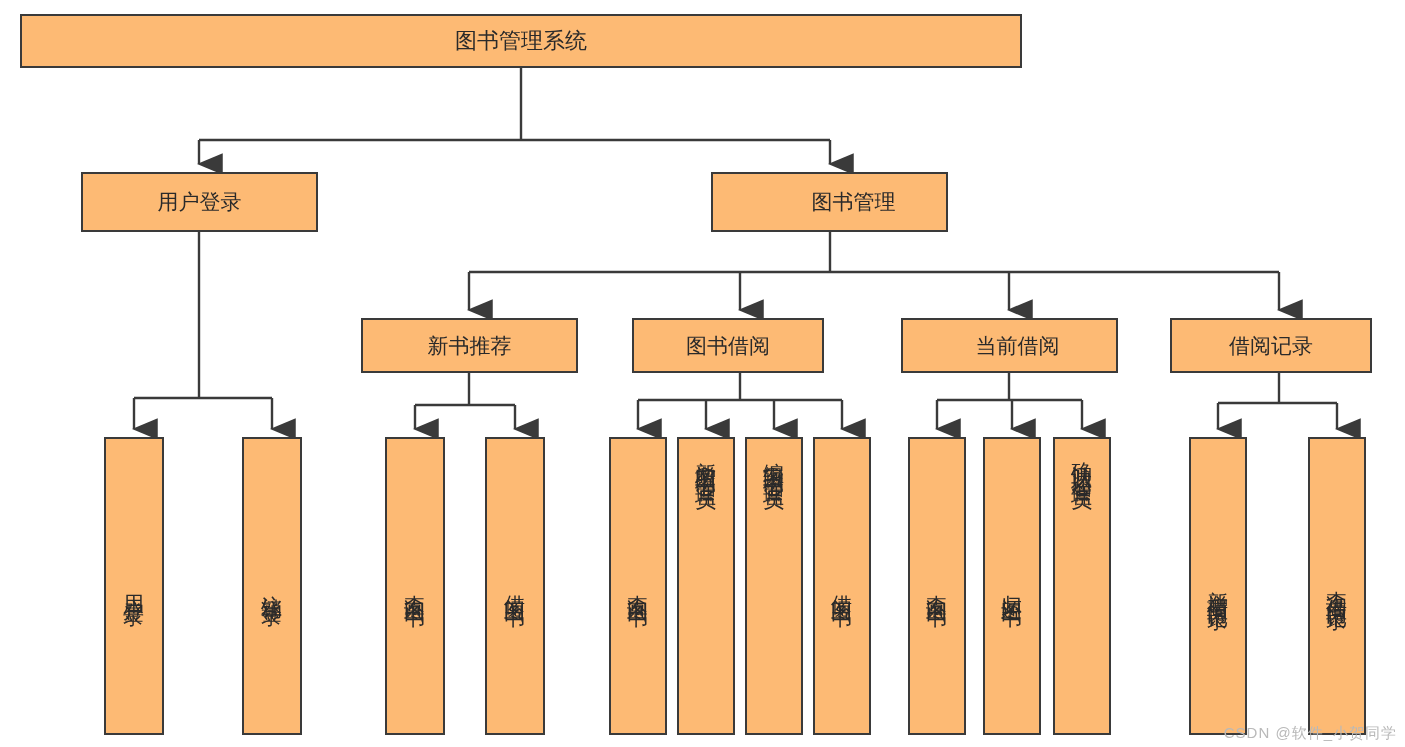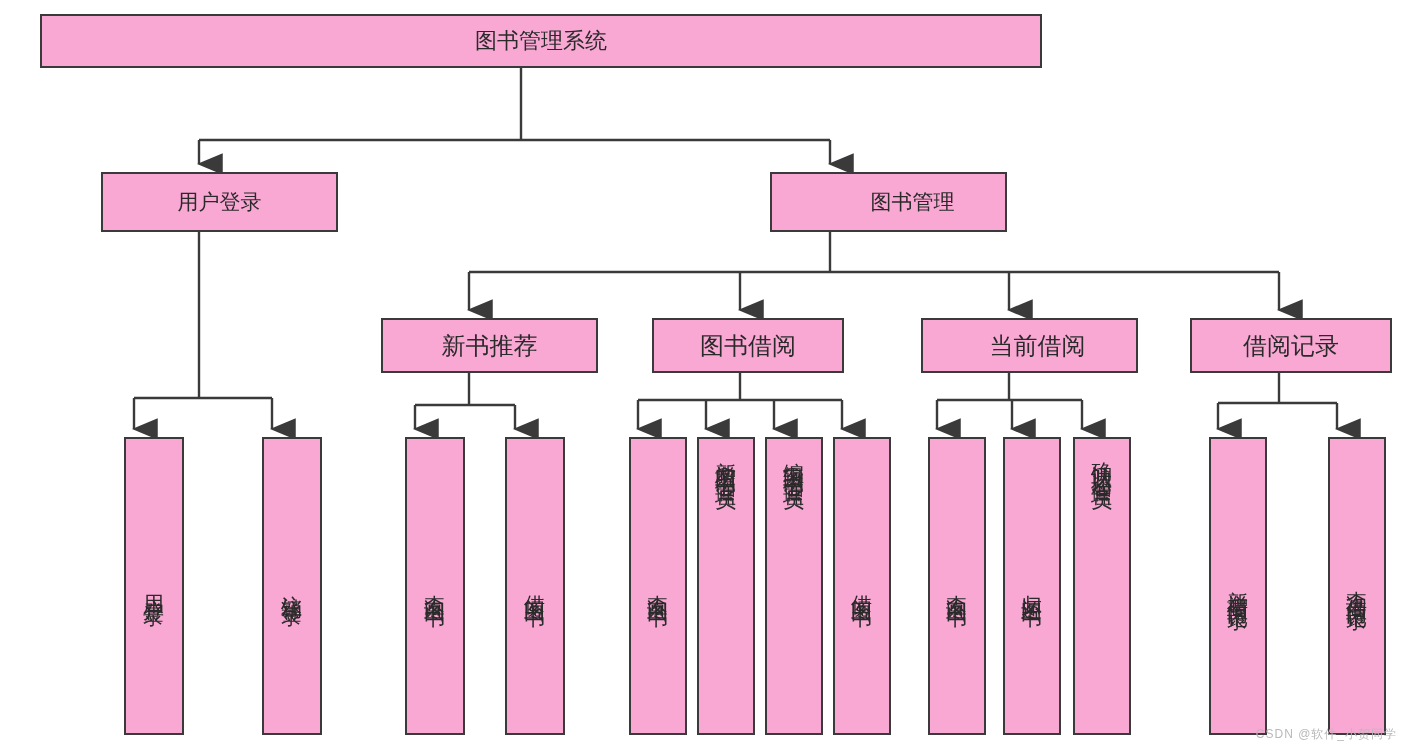--- a/index.html
+++ b/index.html
@@ -21,56 +21,55 @@
     position: absolute;
     left: 0;
     top: 0;
     width: 1405px;
     height: 747px;
     pointer-events: none;
   }
   .node {
     position: absolute;
     box-sizing: border-box;
-    background: #f9a8d4;
+    background: #fdba74;
     border: 2px solid #3a3a3a;
     display: flex;
     align-items: center;
     justify-content: center;
     color: #2a2a2a;
-    margin-left: 20px;
   }
   .node.root {
     font-size: 22px;
   }
   .node.lvl2 {
     font-size: 21px;
   }
   .node.lvl3 {
-    font-size: 24px;
+    font-size: 21px;
   }
   .node.leaf {
     align-items: flex-start;
     justify-content: center;
     padding-top: 6px;
   }
   .vtext {
     writing-mode: vertical-rl;
     text-orientation: upright;
     letter-spacing: 4px;
     font-size: 21px;
     line-height: 1;
     color: #2a2a2a;
     white-space: nowrap;
   }
   .watermark {
     position: absolute;
     right: 8px;
     bottom: 4px;
-    font-size: 12px;
+    font-size: 15px;
     color: #b9b9b9;
     letter-spacing: 1px;
     white-space: nowrap;
   }
 </style>
 </head>
 <body>
 
 <div id="canvas">
 
@@ -126,21 +125,21 @@
     </g>
   </svg>
 
   <div class="node root" style="left: 20px; top: 14px; width: 1002px; height: 54px;">
     <span>图书管理系统</span>
   </div>
 
   <div class="node lvl2" style="left: 81px; top: 172px; width: 237px; height: 60px;">
     <span>用户登录</span>
   </div>
-  <div class="node lvl2" style="left: 750px; top: 172px; width: 237px; height: 60px; padding-left: 48px;">
+  <div class="node lvl2" style="left: 711px; top: 172px; width: 237px; height: 60px; padding-left: 48px;">
     <span>图书管理</span>
   </div>
 
   <div class="node lvl3" style="left: 361px; top: 318px; width: 217px; height: 55px;">
     <span>新书推荐</span>
   </div>
   <div class="node lvl3" style="left: 632px; top: 318px; width: 192px; height: 55px;">
     <span>图书借阅</span>
   </div>
   <div class="node lvl3" style="left: 901px; top: 318px; width: 217px; height: 55px; padding-left: 16px;">

